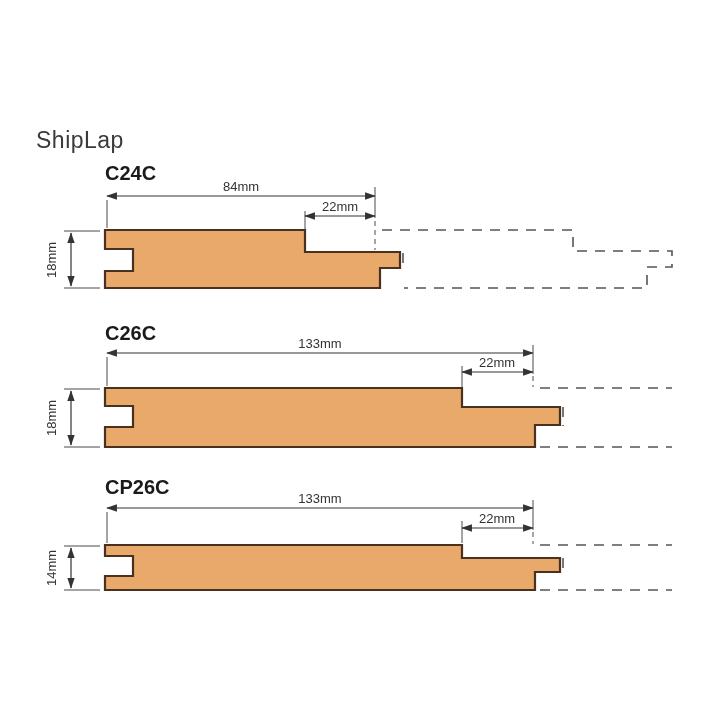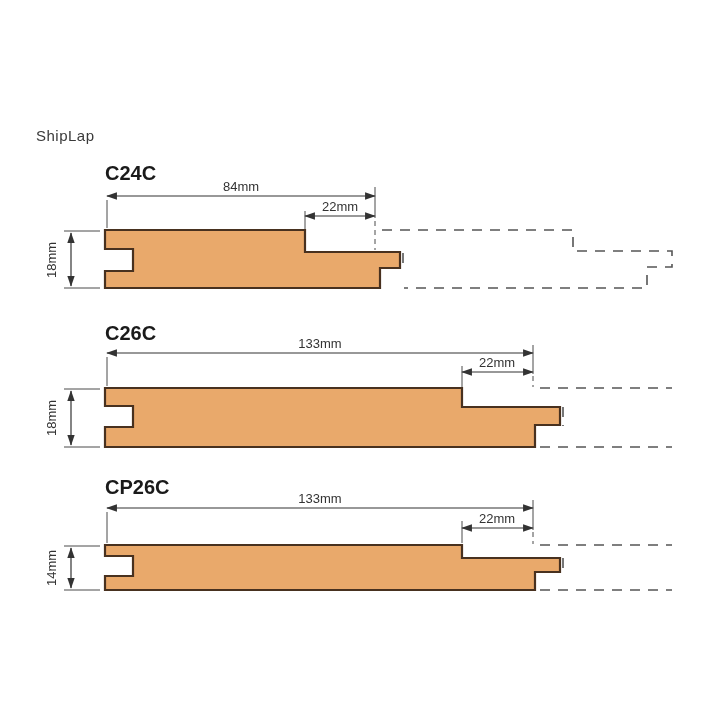--- a/index.html
+++ b/index.html
@@ -8,21 +8,21 @@
     width: 720px;
     height: 720px;
     background: #ffffff;
     font-family: "Liberation Sans", sans-serif;
     overflow: hidden;
   }
   #diagram-title {
     position: absolute;
     left: 36px;
     top: 127px;
-    font-size: 15px;
+    font-size: 23px;
     color: #3a3a3a;
     letter-spacing: 0.5px;
   }
   svg { position: absolute; left: 0; top: 0; }
   .profile-name   { font: bold 20px "Liberation Sans", sans-serif; fill: #1a1a1a; }
   .dim-text       { font: 13px "Liberation Sans", sans-serif; fill: #333333; }
   .dim-line       { stroke: #333333; stroke-width: 1.2; fill: none; }
   .ext-line       { stroke: #4a4a4a; stroke-width: 1; fill: none; }
   .ext-dash       { stroke: #4a4a4a; stroke-width: 1; fill: none; stroke-dasharray: 5 4; }
   .wood           { fill: #e9a96b; stroke: #48311f; stroke-width: 2.2; stroke-linejoin: miter; }

